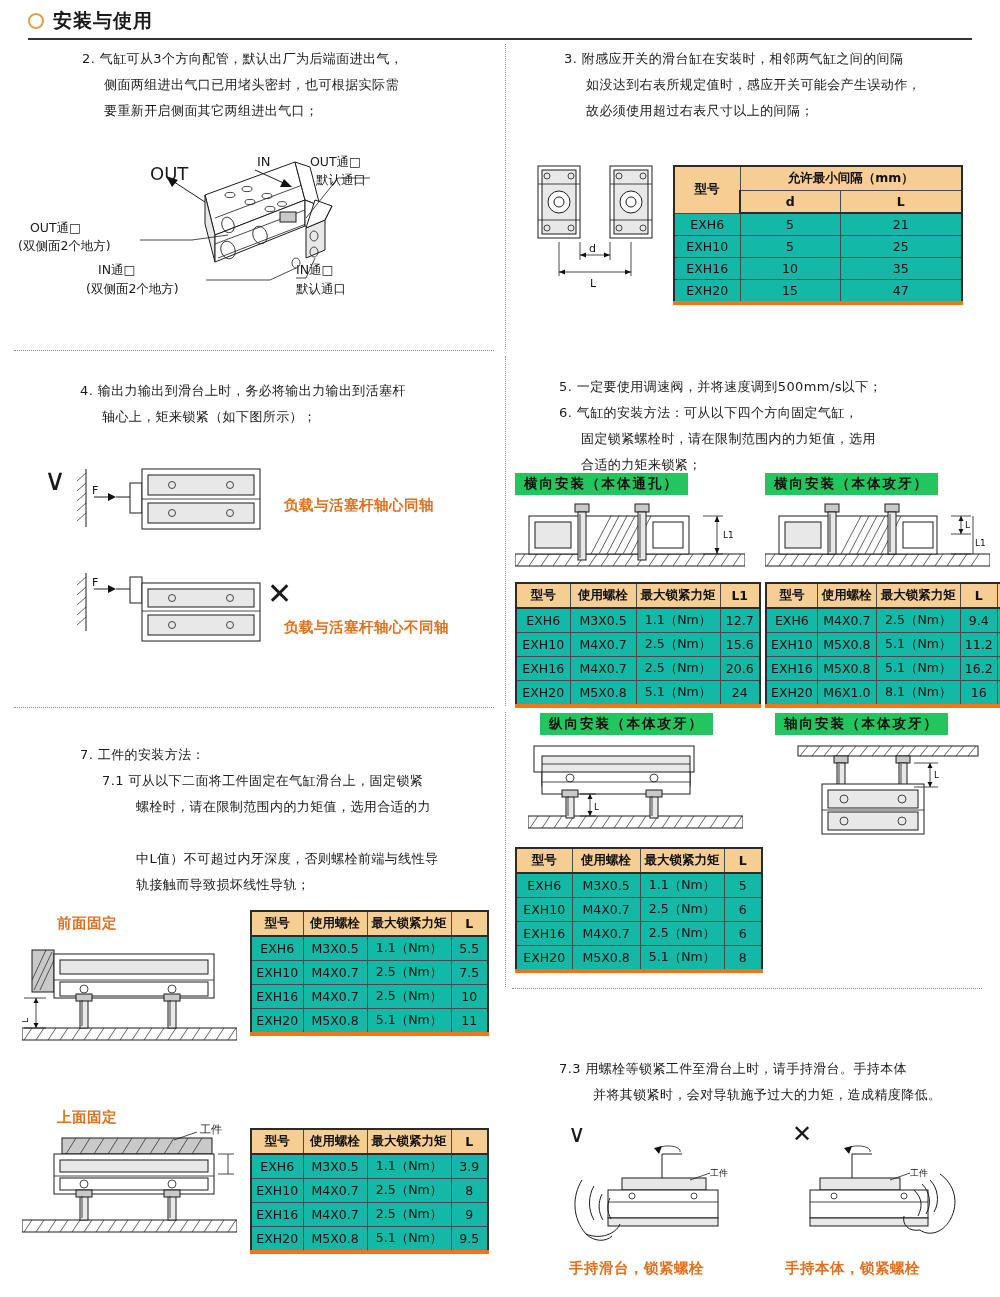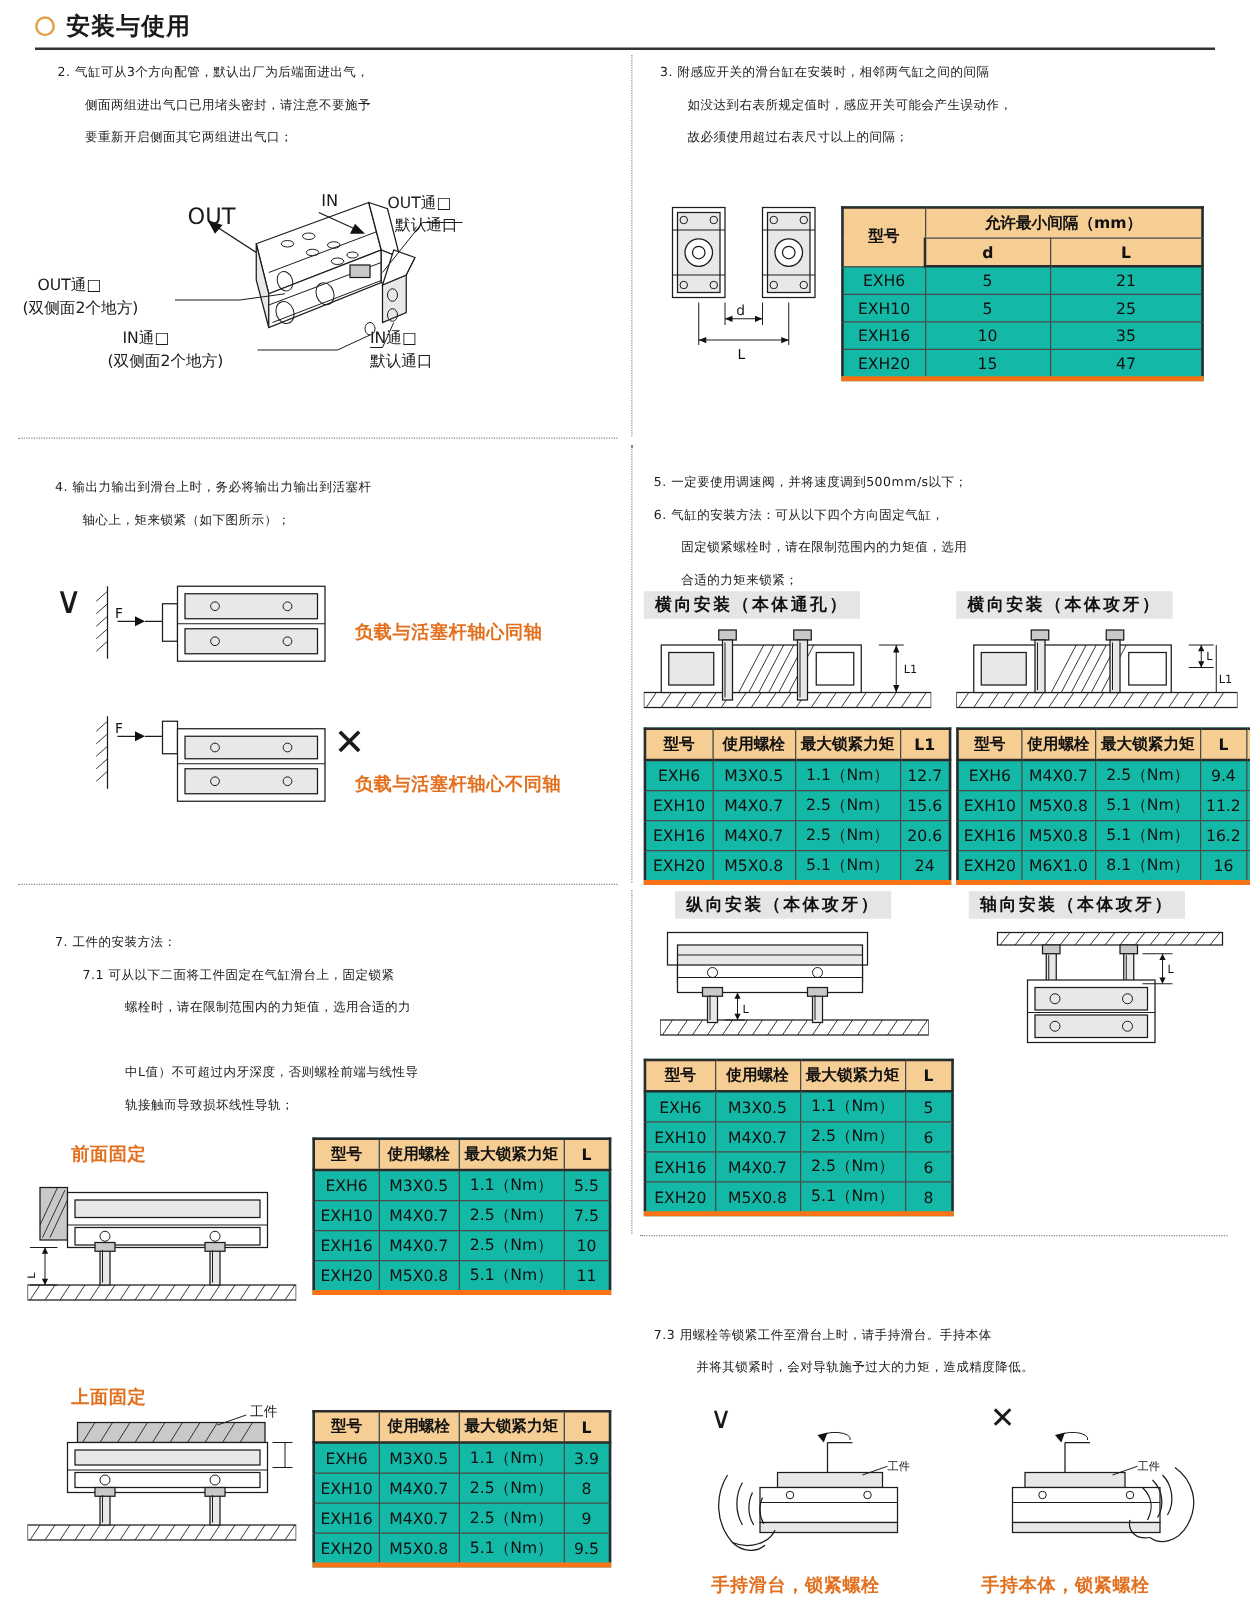--- a/index.html
+++ b/index.html
@@ -34,33 +34,33 @@
 
   
   .vrule {
     position: absolute; border-left: 1px dotted #8a8a8a;
   }
   .hrule {
     position: absolute; border-top: 1px dotted #8a8a8a;
   }
 
   
-  .txt { position: absolute; font-size: 10px; line-height: 26px; letter-spacing: .4px; }
+  .txt { position: absolute; font-size: 13px; line-height: 26px; letter-spacing: .4px; margin-left: 36px; }
   .hang { padding-left: 22px; text-indent: -22px; }
   .hang2 { padding-left: 34px; text-indent: -34px; }
 
   
   .orange {
     position: absolute; color: #e2701e; font-weight: bold;
     font-size: 14.5px; letter-spacing: .5px;
   }
 
   
   .gsec {
-    position: absolute; background: #e5e5e5; color: #111;
+    position: absolute; background: #22c55e; color: #111;
     font-weight: bold; font-size: 13.5px; letter-spacing: 2px;
     padding: 2px 9px; white-space: nowrap;
   }
 
   
   table.spec {
     position: absolute; border-collapse: collapse;
     font-size: 12.5px; background: #14b8a6;
   }
   table.spec th, table.spec td {
@@ -105,21 +105,21 @@
   <div class="vrule" style="left:505px; top:44px; height:305px;"></div>
   <div class="hrule" style="left:14px; top:350px; width:480px;"></div>
   <div class="vrule" style="left:505px; top:356px; height:350px;"></div>
   <div class="hrule" style="left:14px; top:707px; width:480px;"></div>
   <div class="vrule" style="left:505px; top:712px; height:275px;"></div>
   <div class="hrule" style="left:512px; top:988px; width:470px;"></div>
 
   <div class="txt hang" style="left:46px; top:46px; width:440px;">
     <span>2.</span>
     <span>气缸可从3个方向配管，默认出厂为后端面进出气，</span><br>
-    <span>侧面两组进出气口已用堵头密封，请注意不要施予</span><br>
+    <span>侧面两组进出气口已用堵头密封，也可根据实际需</span><br>
     <span>要重新开启侧面其它两组进出气口；</span>
   </div>
 
   <div class="txt hang" style="left:528px; top:46px; width:460px;">
     <span>3.</span>
     <span>附感应开关的滑台缸在安装时，相邻两气缸之间的间隔</span><br>
     <span>如没达到右表所规定值时，感应开关可能会产生误动作，</span><br>
     <span>故必须使用超过右表尺寸以上的间隔；</span>
   </div>
 

